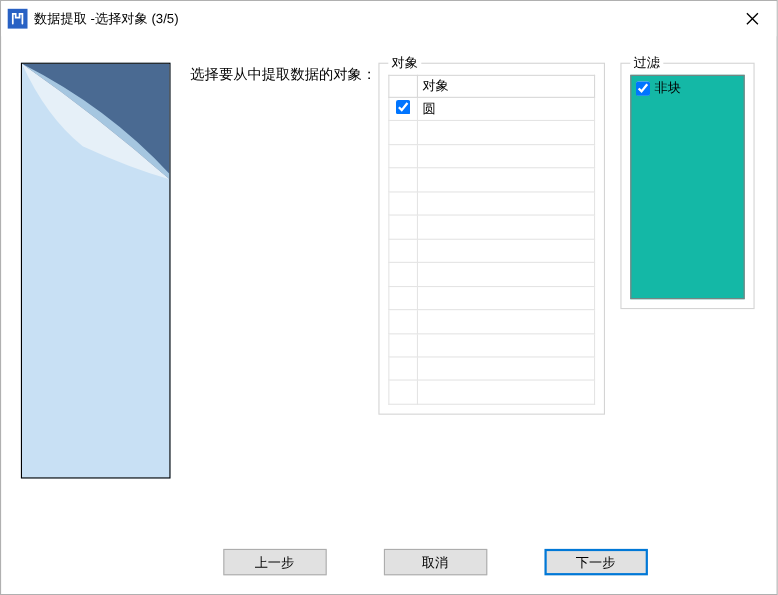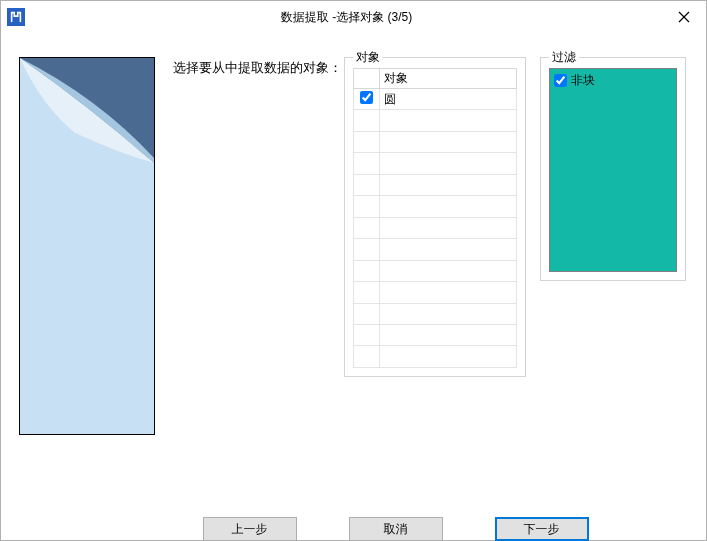--- a/index.html
+++ b/index.html
@@ -25,21 +25,21 @@
   .app-icon {
     width: 18px;
     height: 18px;
     background: #2861c4;
     margin-right: 6px;
     display: flex;
     align-items: center;
     justify-content: center;
   }
   .app-icon svg { width: 14px; height: 14px; }
-  .title-text { flex: 1; font-size: 12px; text-align: center; }
+  .title-text { flex: 1; font-size: 12px; }
   .close-btn {
     width: 44px;
     height: 30px;
     display: flex;
     align-items: center;
     justify-content: center;
     cursor: pointer;
   }
   .close-btn svg { width: 12px; height: 12px; }
   .content {
@@ -89,21 +89,21 @@
     left: 8px;
     background: #fff;
     padding: 0 3px;
     font-size: 12px;
   }
   .gb-objects {
     flex: 1;
     height: 320px;
   }
   .gb-filter {
-    width: 146px;
+    width: 122px;
     height: 224px;
   }
   .object-grid {
     width: 100%;
     height: 100%;
     border: 1px solid #808080;
     background: #fff;
     border-collapse: collapse;
     table-layout: fixed;
   }
@@ -141,21 +141,21 @@
   }
   .button-row {
     position: absolute;
     bottom: 0;
     left: 0;
     right: 0;
     height: 46px;
     display: flex;
     justify-content: center;
     gap: 52px;
-    align-items: flex-end;
+    align-items: flex-start;
     padding-top: 4px;
     padding-left: 84px;
   }
   .wiz-btn {
     width: 94px;
     height: 24px;
     background: #e1e1e1;
     border: 1px solid #adadad;
     font-family: inherit;
     font-size: 12px;

